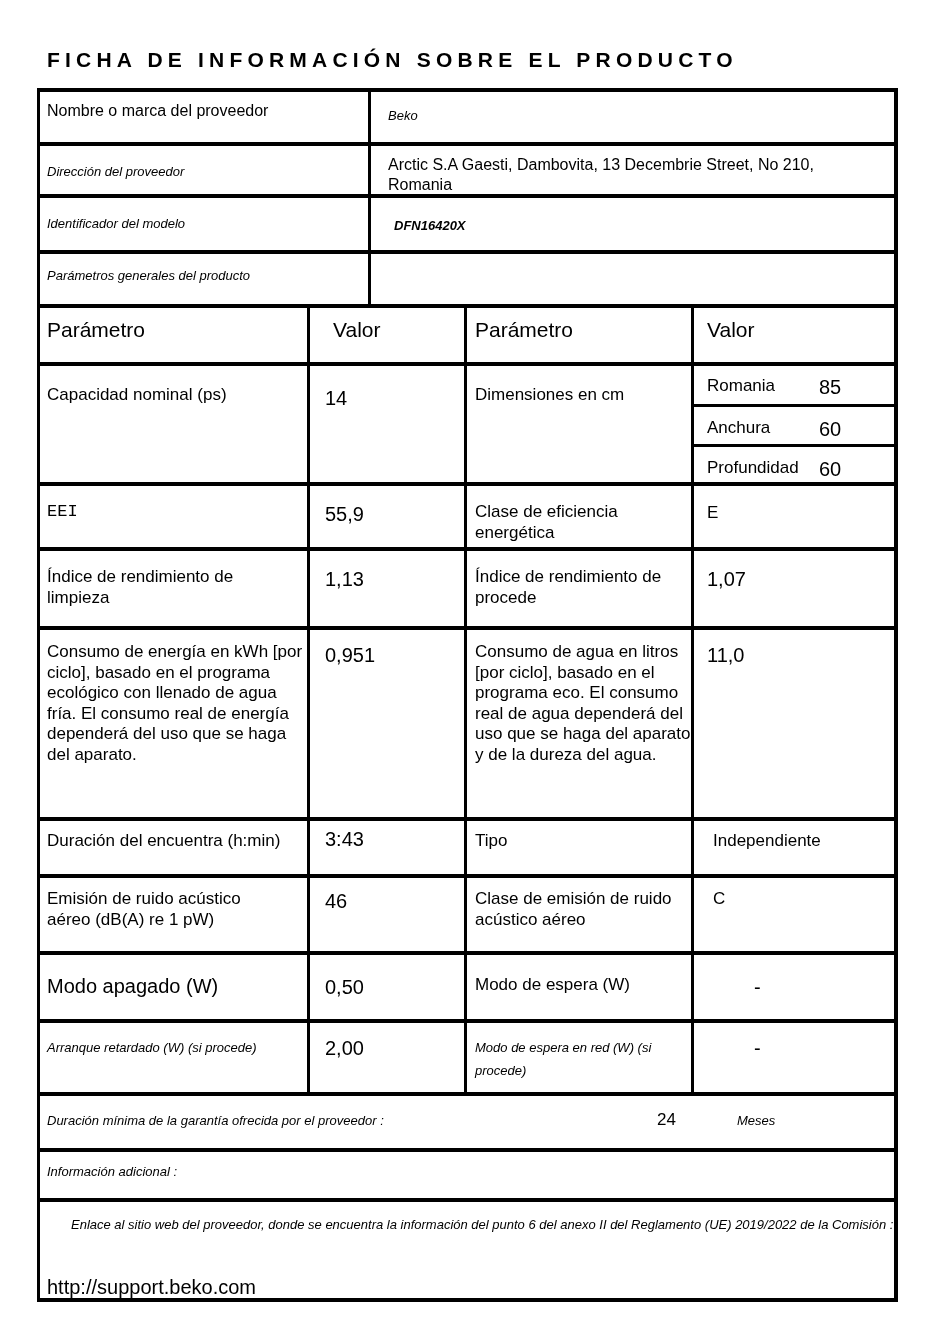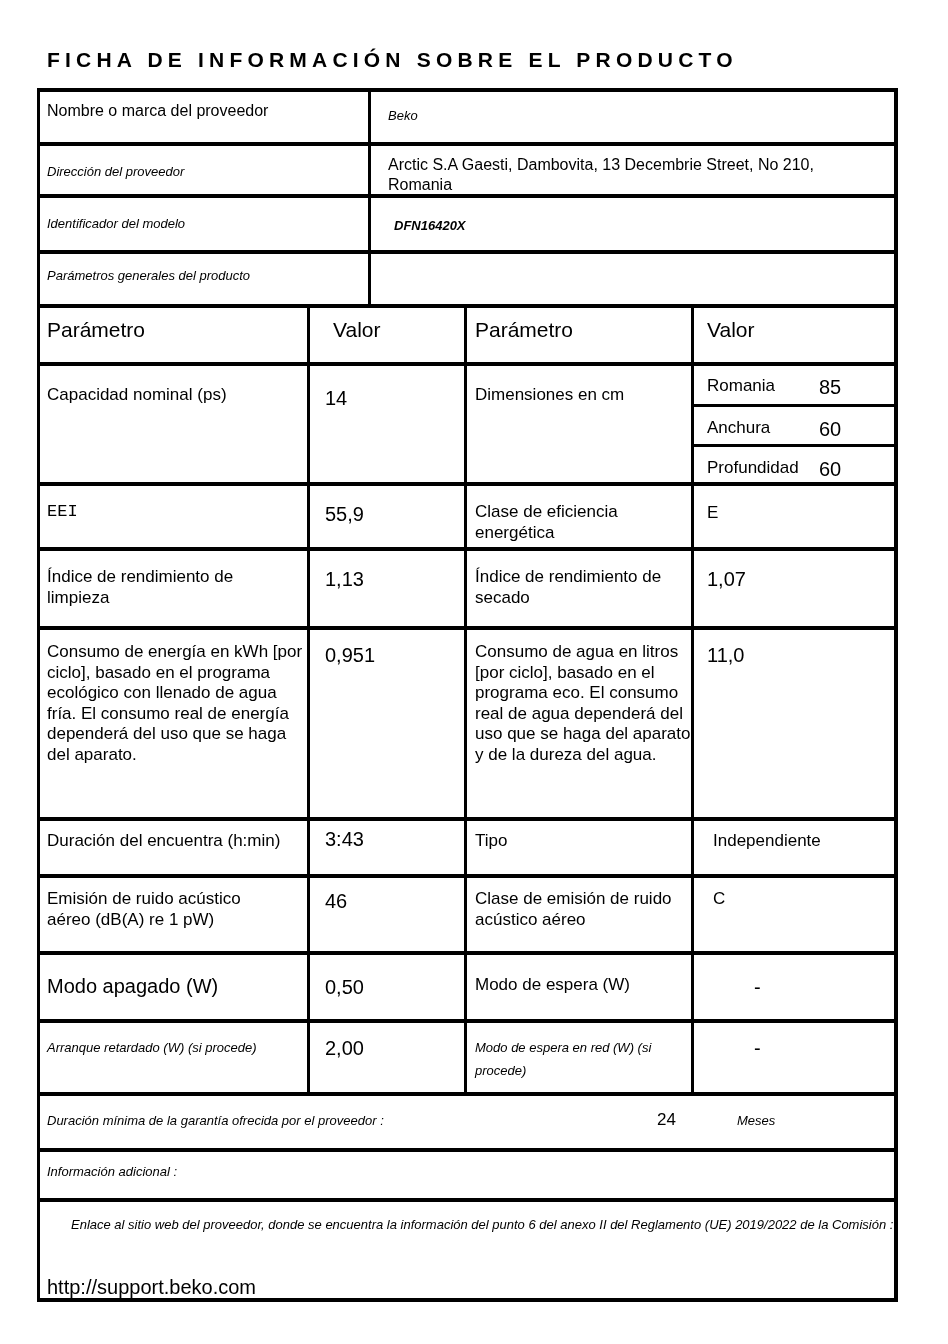--- a/index.html
+++ b/index.html
@@ -97,21 +97,21 @@
 <div class="txt s17" style="left:707px; top:458px;">Profundidad</div>
 <div class="txt s20" style="left:819px; top:458px;">60</div>
 
 <div class="txt s17" style="left:47px; top:502px;font-family:Liberation Mono, monospace;">EEI</div>
 <div class="txt s20" style="left:325px; top:503px;">55,9</div>
 <div class="txt s17 wrap" style="left:475px; top:502px; width:200px;">Clase de eficiencia energética</div>
 <div class="txt s17" style="left:707px; top:503px;">E</div>
 
 <div class="txt s17 wrap" style="left:47px; top:567px; width:240px;">Índice de rendimiento de limpieza</div>
 <div class="txt s20" style="left:325px; top:568px;">1,13</div>
-<div class="txt s17 wrap" style="left:475px; top:567px; width:215px;">Índice de rendimiento de secado</div>
+<div class="txt s17 wrap" style="left:475px; top:567px; width:215px;">Índice de rendimiento de procede</div>
 <div class="txt s20" style="left:707px; top:568px;">1,07</div>
 
 <div class="txt s17 wrap" style="left:47px; top:642px; width:262px;">Consumo de energía en kWh [por ciclo], basado en el programa ecológico con llenado de agua fría. El consumo real de energía dependerá del uso que se haga del aparato.</div>
 <div class="txt s20" style="left:325px; top:644px;">0,951</div>
 <div class="txt s17 wrap" style="left:475px; top:642px; width:216px;">Consumo de agua en litros [por ciclo], basado en el programa eco. El consumo real de agua dependerá del uso que se haga del aparato y de la dureza del agua.</div>
 <div class="txt s20" style="left:707px; top:644px;">11,0</div>
 
 <div class="txt s17" style="left:47px; top:831px;">Duración del encuentra (h:min)</div>
 <div class="txt s20" style="left:325px; top:828px;">3:43</div>
 <div class="txt s17" style="left:475px; top:831px;">Tipo</div>

